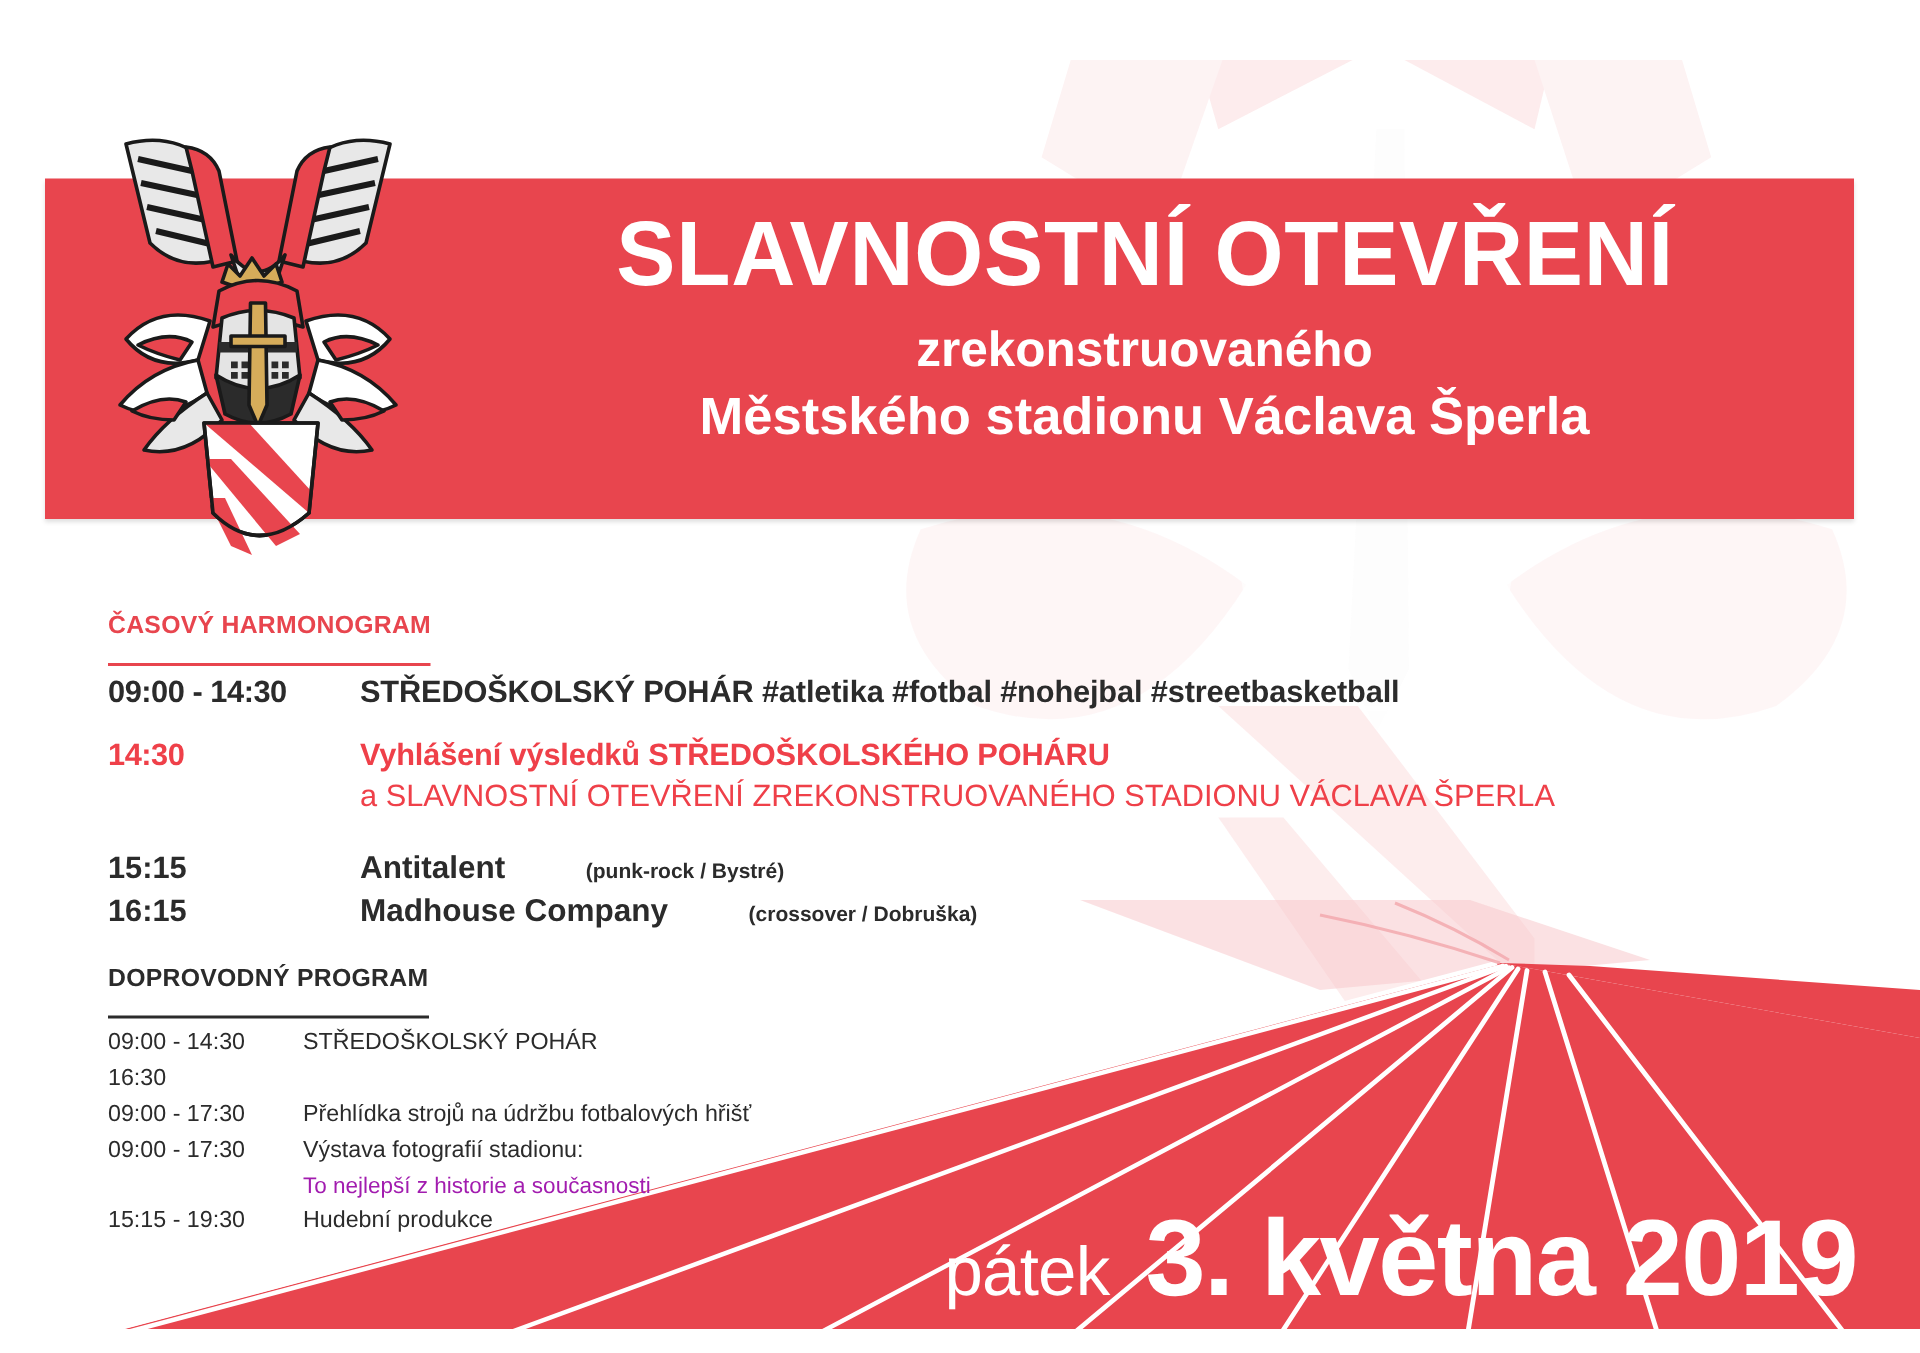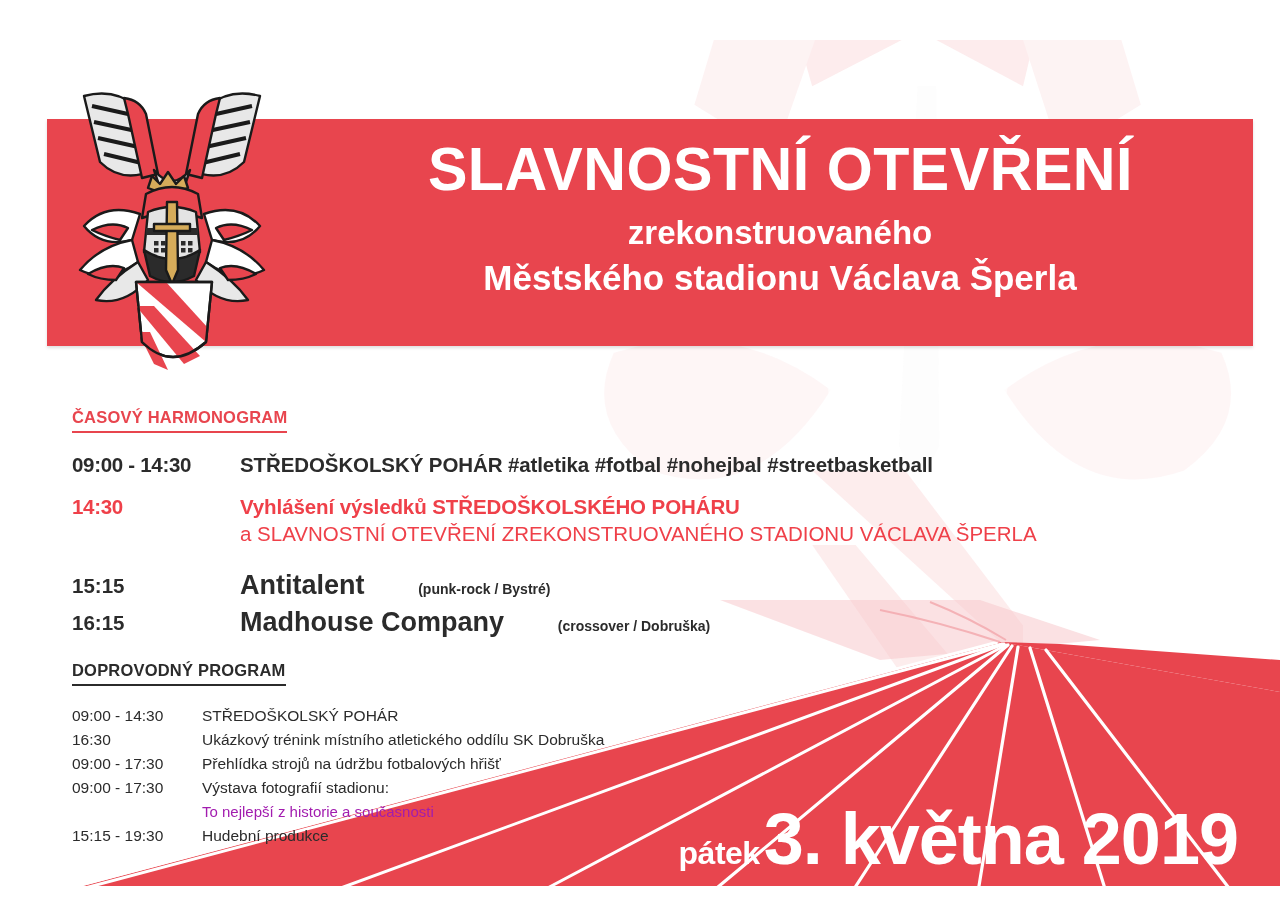--- a/index.html
+++ b/index.html
@@ -41,21 +41,20 @@
 
   
   .banner {
     position: absolute;
     left: 30px;
     top: 119px;
     width: 1206px;
     height: 227px;
     background: #e8454e;
     box-shadow: 0 2px 3px rgba(0,0,0,0.13);
-    margin-left: 17px;
   }
   .banner-inner {
     position: absolute;
     left: 260px;
     top: 0;
     width: 946px;
     height: 227px;
     display: flex;
     flex-direction: column;
     align-items: center;
@@ -108,23 +107,23 @@
     left: 72px;
     top: 408px;
     width: 1120px;
     z-index: 4;
   }
   .sec-head {
     font-size: 16.5px;
     font-weight: bold;
     letter-spacing: 0.2px;
     display: inline-block;
-    padding-bottom: 4px;
+    padding-bottom: 15px;
     border-bottom: 2px solid currentColor;
-    margin-bottom: 18px;
+    margin-bottom: 4px;
   }
   .sec-head.red   { color: #e8454e; }
   .sec-head.dark  { color: #2b2b2b; }
 
   .row {
     display: flex;
     align-items: baseline;
     line-height: 1.32;
   }
   .row .time {
@@ -136,21 +135,21 @@
   
   .main-row { font-size: 20.5px; color: #2b2b2b; margin-bottom: 2px; }
   .main-row .time { width: 168px; letter-spacing: -0.3px; }
   .main-row .desc { font-weight: bold; letter-spacing: -0.1px; }
   .main-row.red-row { color: #ef4049; }
   .main-row.red-row .desc { font-weight: bold; }
   .main-row .cont { padding-left: 168px; }
 
   .band-row { font-size: 20.5px; color: #2b2b2b; margin-bottom: 1px; align-items: center; }
   .band-row .time { width: 168px; }
-  .band-row .band-name { font-weight: bold; font-size: 27px; }
+  .band-row .band-name { font-weight: bold; font-size: 21px; }
   .band-row .band-genre { font-weight: bold; font-size: 14px; margin-left: 48px; }
 
   .gap-sm { height: 13px; }
   .gap-md { height: 20px; }
 
   
   .acc-row {
     display: flex;
     font-size: 15.5px;
     color: #2b2b2b;
@@ -166,23 +165,23 @@
     position: absolute;
     right: 42px;
     bottom: 22px;
     display: flex;
     align-items: baseline;
     color: #ffffff;
     z-index: 6;
     white-space: nowrap;
   }
   .date-weekday {
-    font-size: 32px;
-    font-weight: bold;
-    margin-right: 4px;
+    font-size: 46px;
+    font-weight: normal;
+    margin-right: 24px;
     letter-spacing: -0.5px;
   }
   .date-main {
     font-size: 72px;
     font-weight: bold;
     letter-spacing: -1px;
   }
 </style>
 </head>
 <body>
@@ -372,21 +371,20 @@
 
     
     <div class="sec-head dark">DOPROVODNÝ PROGRAM</div>
 
     <div class="acc-row">
       <span class="time">09:00 - 14:30</span>
       <span class="desc">STŘEDOŠKOLSKÝ POHÁR</span>
     </div>
     <div class="acc-row">
       <span class="time">16:30</span>
-      <span class="desc">Ukázkový trénink místního atletického oddílu SK Dobruška</span>
     </div>
     <div class="acc-row">
       <span class="time">09:00 - 17:30</span>
       <span class="desc">Přehlídka strojů na údržbu fotbalových hřišť</span>
     </div>
     <div class="acc-row">
       <span class="time">09:00 - 17:30</span>
       <span class="desc">Výstava fotografií stadionu:</span>
     </div>
     <div class="acc-sub">To nejlepší z historie a současnosti</div>

